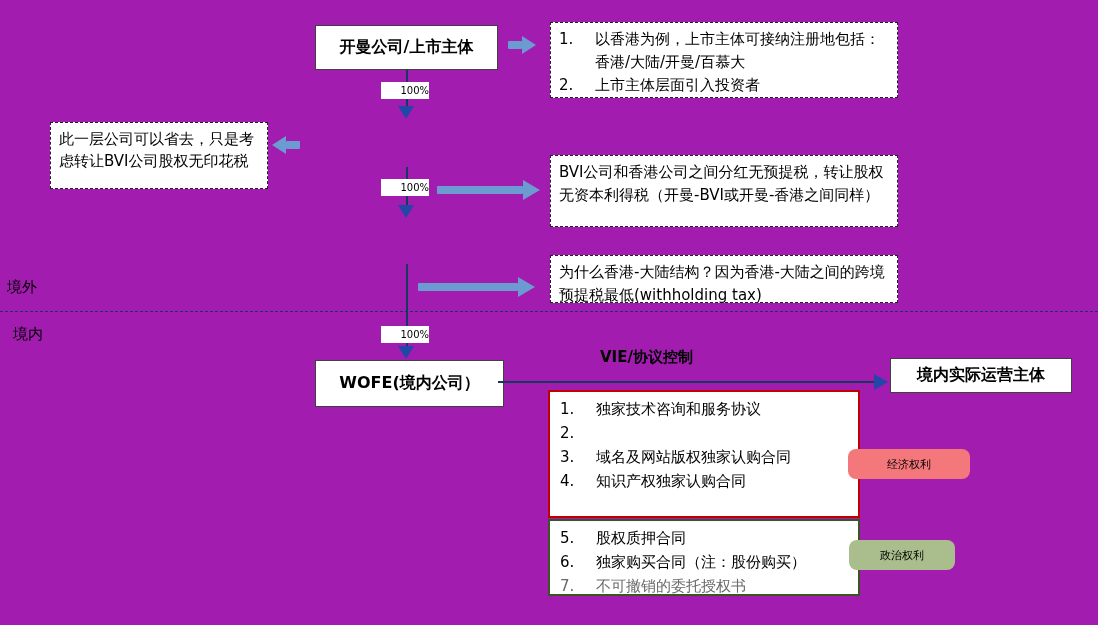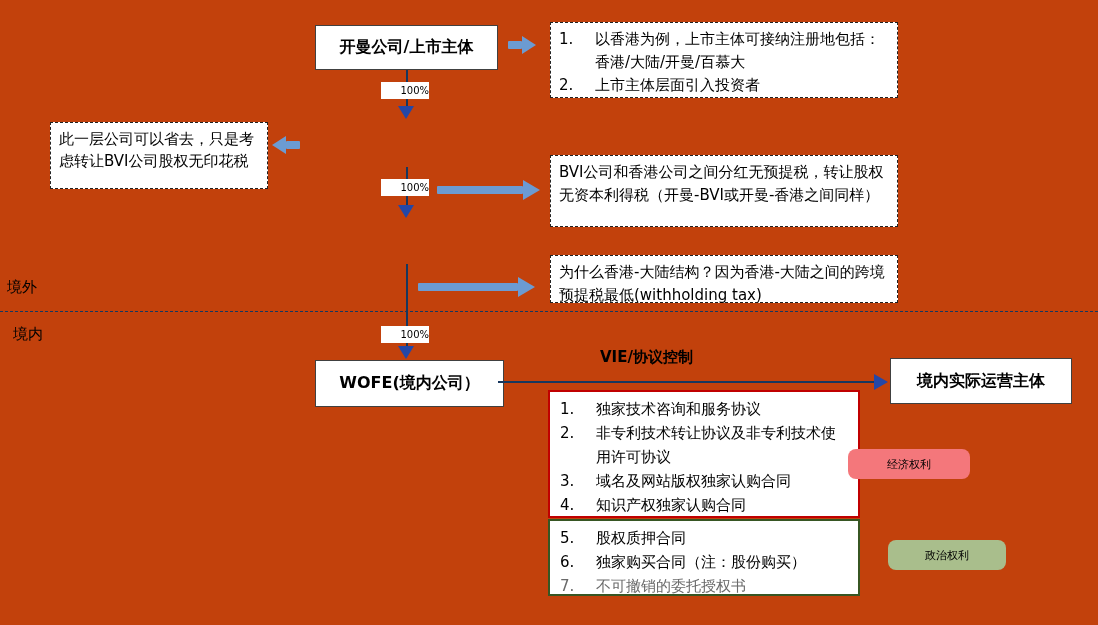--- a/index.html
+++ b/index.html
@@ -1,17 +1,17 @@
 <!DOCTYPE html>
 <html><head>
 <meta charset="utf-8">
 <style>
   html,body{margin:0;padding:0;background:#fff;}
   #canvas{
-    position:relative;width:1098px;height:625px;background:#c2410c;
+    position:relative;width:1098px;height:625px;background:#a21caf;
     font-family:"DejaVu Sans","Liberation Sans",sans-serif;color:#000;
     overflow:hidden;
   }
   .node{
     position:absolute;border:1px solid #404040;background:#fff;
     display:flex;align-items:center;justify-content:center;
     font-size:16px;text-align:center;box-sizing:border-box;
   }
   .bold{font-weight:bold;}
   .dashed-note{
@@ -76,21 +76,21 @@
 <body>
 
 <div id="canvas">
 
   <div class="node bold" style="left:315px;top:25px;width:183px;height:45px;">开曼公司/上市主体</div>
 
 
 
   <div class="node bold" style="left:315px;top:360px;width:189px;height:47px;">WOFE(境内公司）</div>
 
-  <div class="node bold" style="left:890px;top:358px;width:182px;height:46px;">境内实际运营主体</div>
+  <div class="node bold" style="left:890px;top:358px;width:182px;height:35px;">境内实际运营主体</div>
 
   <div class="vline" style="left:406px;top:70px;height:38px;"></div>
   <div class="arrow-down" style="left:398px;top:106px;"></div>
   <div class="pct" style="left:381px;top:82px;">100%</div>
 
   <div class="vline" style="left:406px;top:167px;height:40px;"></div>
   <div class="arrow-down" style="left:398px;top:205px;"></div>
   <div class="pct" style="left:381px;top:179px;">100%</div>
 
   <div class="vline" style="left:406px;top:264px;height:84px;"></div>
@@ -134,21 +134,20 @@
   <div class="arrow-right-head" style="left:874px;top:374px;"></div>
   <div class="vie-label" style="left:600px;top:348px;width:200px;">VIE/协议控制</div>
 
   <div class="agree-box economic" style="left:548px;top:390px;width:312px;height:128px;">
     <div class="list-row">
       <span class="list-num">1.</span>
       <span class="list-text">独家技术咨询和服务协议</span>
     </div>
     <div class="list-row">
       <span class="list-num">2.</span>
-      <span class="list-text">非专利技术转让协议及非专利技术使用许可协议</span>
     </div>
     <div class="list-row">
       <span class="list-num">3.</span>
       <span class="list-text">域名及网站版权独家认购合同</span>
     </div>
     <div class="list-row">
       <span class="list-num">4.</span>
       <span class="list-text">知识产权独家认购合同</span>
     </div>
   </div>
@@ -163,15 +162,15 @@
       <span class="list-text">独家购买合同（注：股份购买）</span>
     </div>
     <div class="list-row">
       <span class="list-num muted">7.</span>
       <span class="list-text muted">不可撤销的委托授权书</span>
     </div>
   </div>
 
   <div class="badge badge-economic" style="left:848px;top:449px;width:122px;height:30px;">经济权利</div>
 
-  <div class="badge badge-political" style="left:888px;top:540px;width:118px;height:30px;">政治权利</div>
+  <div class="badge badge-political" style="left:849px;top:540px;width:106px;height:30px;">政治权利</div>
 
 </div>
 
 </body></html>

